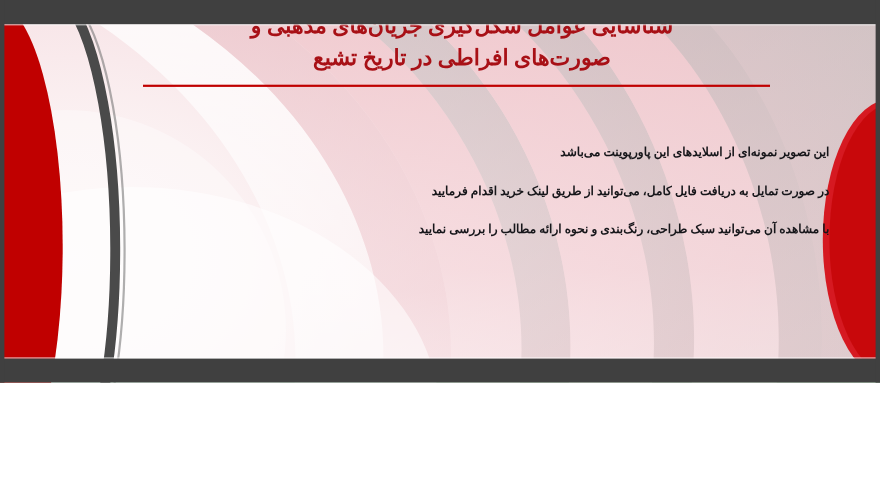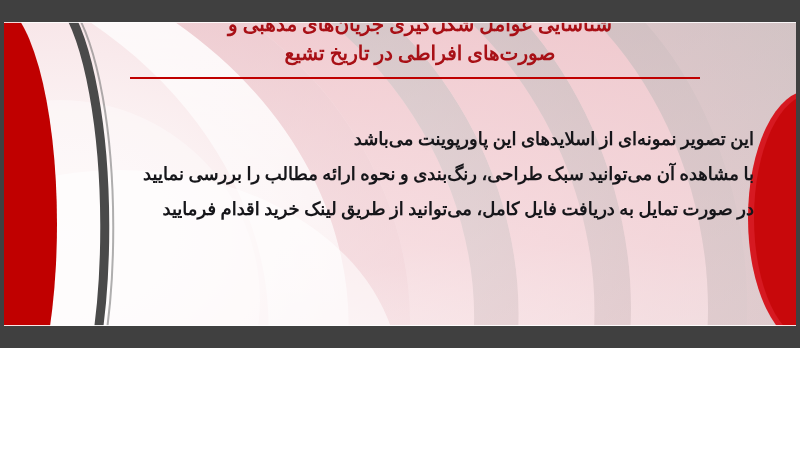--- a/index.html
+++ b/index.html
@@ -122,21 +122,21 @@
     position: absolute;
     right: 46px;
     top: 122px;
     width: 660px;
     text-align: right;
     direction: rtl;
     z-index: 25;
   }
   .body-line {
     color: #16161a;
-    font-size: 18px;
+    font-size: 11px;
     font-weight: 600;
     line-height: 35px;
     white-space: nowrap;
   }
 
   
   .shape-layer {
     position: absolute;
     inset: 0;
     z-index: 15;
@@ -213,22 +213,22 @@
   </svg>
 
   <div class="title-block">
     <div class="title-line">شناسایی عوامل شکل‌گیری جریان‌های مذهبی و</div>
     <div class="title-line">صورت‌های افراطی در تاریخ تشیع</div>
   </div>
   <div class="title-rule"></div>
 
   <div class="body-block">
     <div class="body-line">این تصویر نمونه‌ای از اسلایدهای این پاورپوینت می‌باشد</div>
+    <div class="body-line">در صورت تمایل به دریافت فایل کامل، می‌توانید از طریق لینک خرید اقدام فرمایید</div>
     <div class="body-line">با مشاهده آن می‌توانید سبک طراحی، رنگ‌بندی و نحوه ارائه مطالب را بررسی نمایید</div>
-    <div class="body-line">در صورت تمایل به دریافت فایل کامل، می‌توانید از طریق لینک خرید اقدام فرمایید</div>
   </div>
 
   <div class="frame-hairline-top"></div>
   <div class="frame-hairline-bottom"></div>
   <div class="frame-top"></div>
   <div class="frame-bottom"></div>
   <div class="frame-left"></div>
   <div class="frame-right"></div>
 
 </div>

